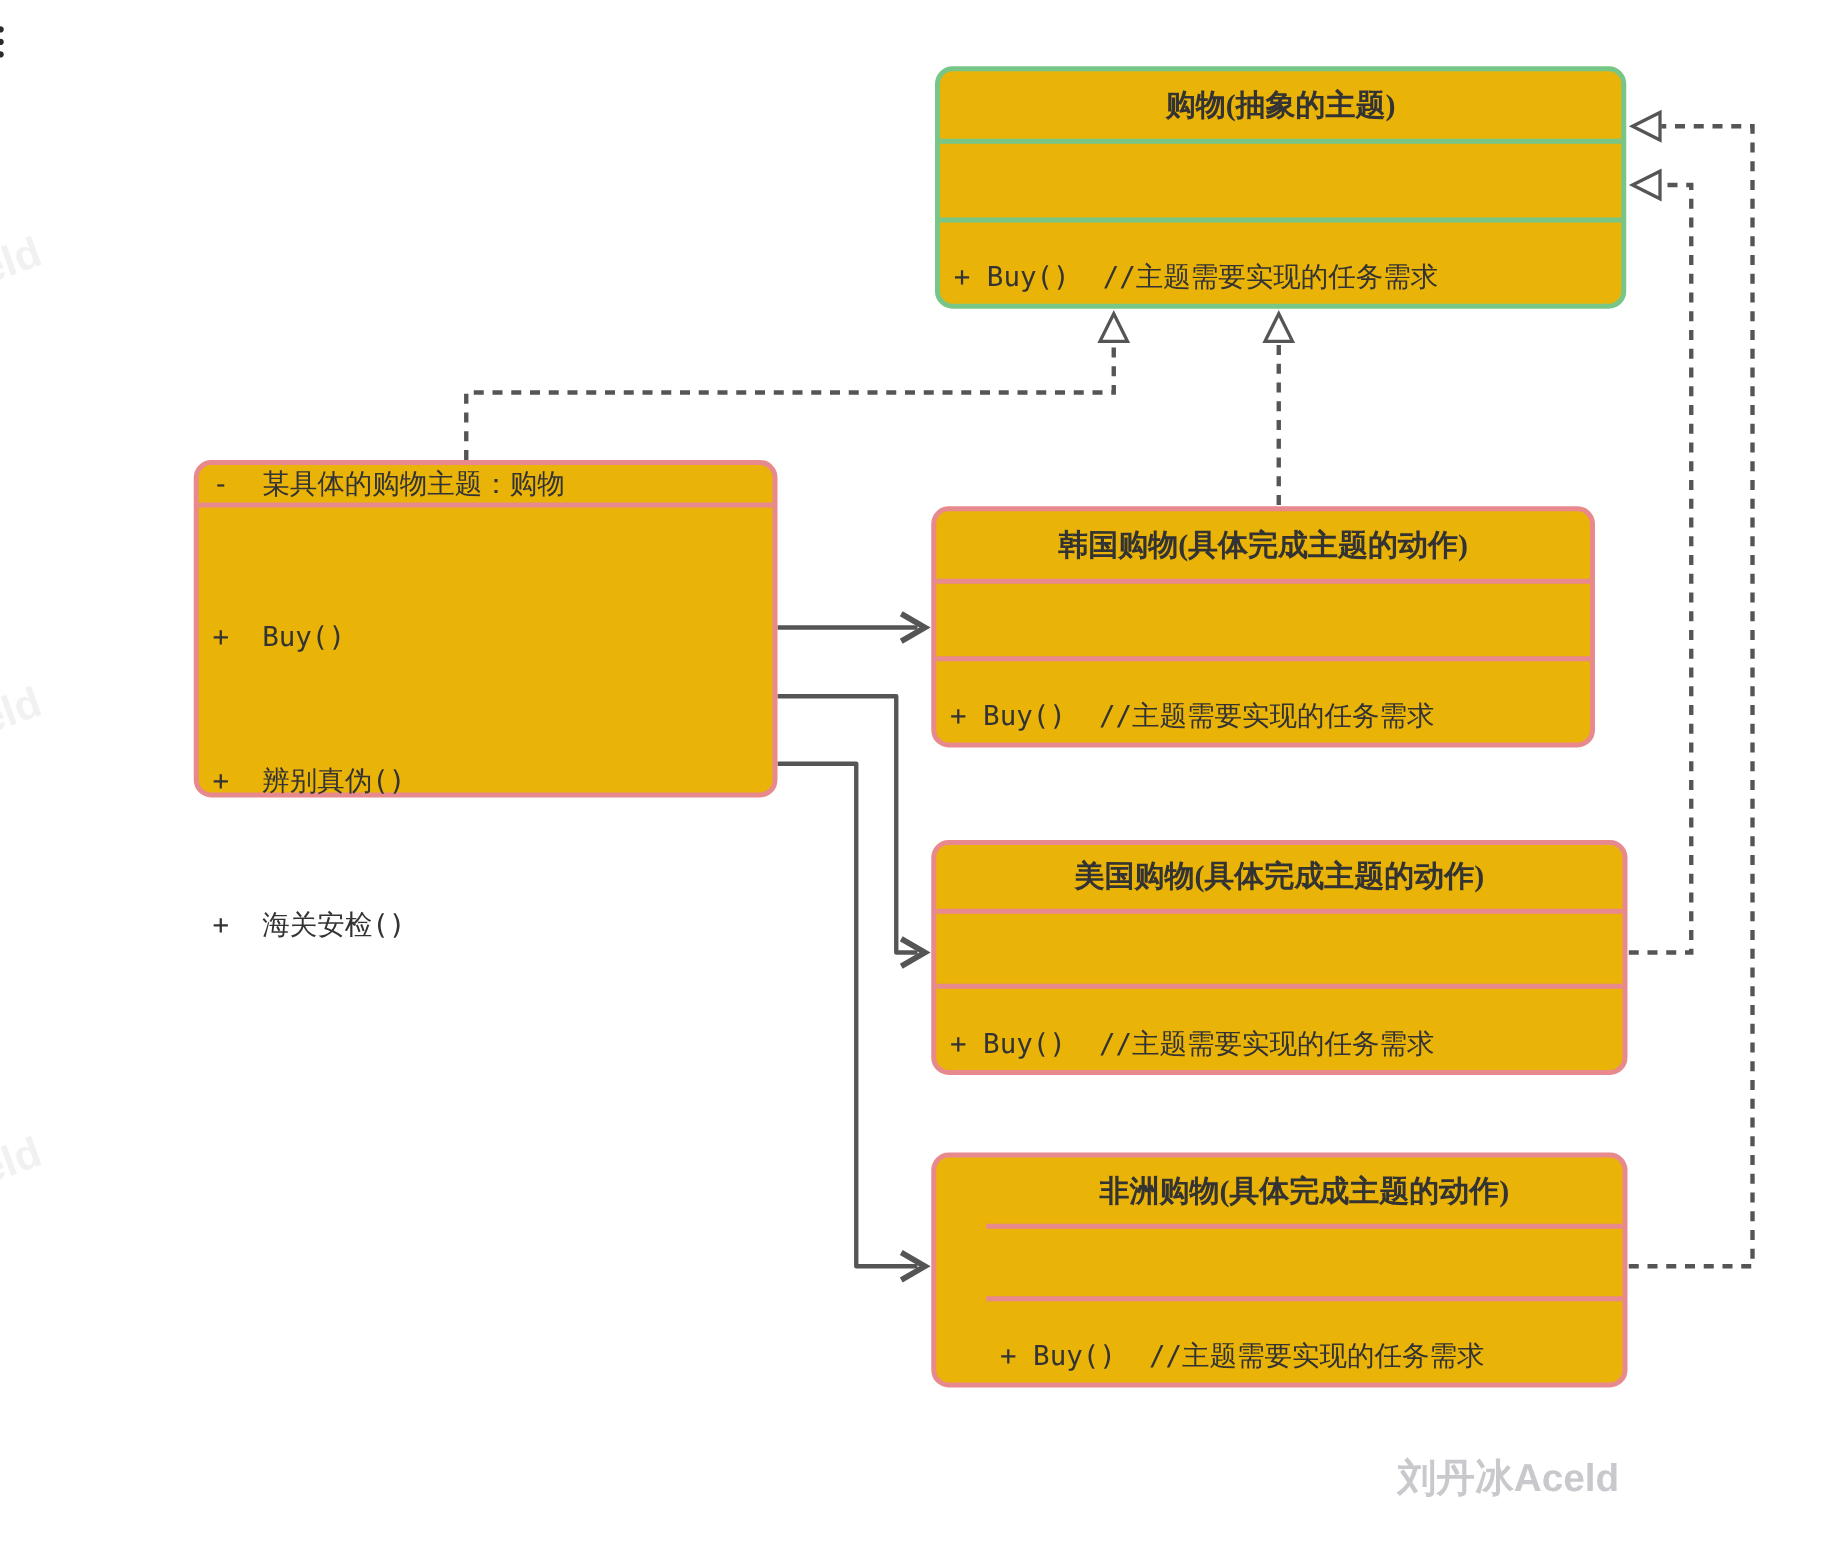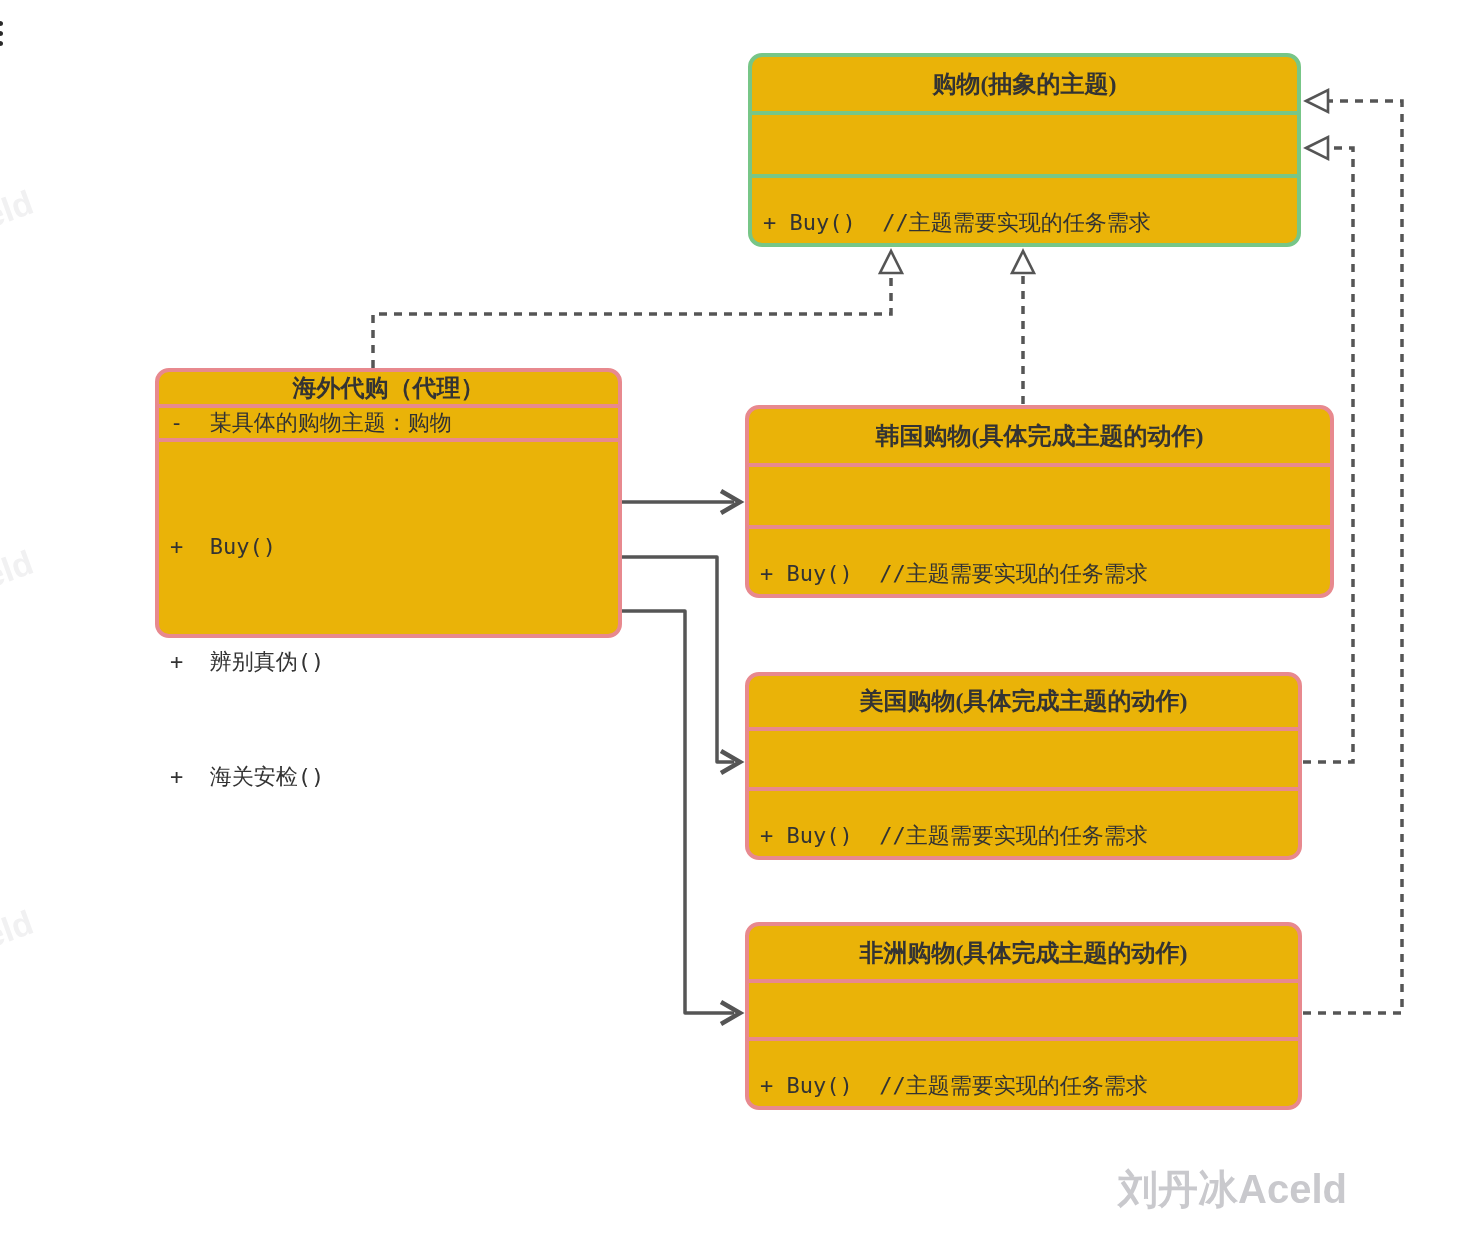--- a/index.html
+++ b/index.html
@@ -60,21 +60,21 @@
   .kebab .dot { width: 6px; height: 5px; border-radius: 50%; background: #2a2a2a; }
   .wm-tile {
     position: absolute; z-index: 0;
     font-size: 34px; font-weight: 700;
     color: #f1f1f2;
     transform: rotate(-20deg);
   }
   .wm-author {
     position: absolute; z-index: 3;
     left: 1118px; top: 1162px;
-    font-size: 40px; font-weight: 700;
+    font-size: 31px; font-weight: 700;
     color: #c9c9cd;
   }
 </style>
 </head>
 <body>
 
 <div class="wm-tile" style="left:-16px; top:190px;">eld</div>
 <div class="wm-tile" style="left:-16px; top:550px;">eld</div>
 <div class="wm-tile" style="left:-16px; top:910px;">eld</div>
 
@@ -109,46 +109,45 @@
 
 <div class="uml-box green" style="left:748px; top:53px; width:553px; height:194px;">
   <div class="sec sec-title" style="height:58px;">购物(抽象的主题)</div>
   <div class="sec sec-attr" style="height:67px;"></div>
   <div class="sec sec-methods single">
     <span class="mrow">+ Buy()  //主题需要实现的任务需求</span>
   </div>
 </div>
 
 <div class="uml-box pink" style="left:155px; top:368px; width:467px; height:270px;">
-  <div class="sec sec-title" style="height:53px;">海外代购（代理）</div>
   <div class="sec sec-attr" style="height:64px;">-  某具体的购物主题：购物</div>
   <div class="sec sec-methods multi">
     <div class="mrow">+  Buy()</div>
     <div class="mrow">+  辨别真伪()</div>
     <div class="mrow">+  海关安检()</div>
   </div>
 </div>
 
-<div class="uml-box pink" style="left:745px; top:405px; width:589px; height:193px;">
+<div class="uml-box pink" style="left:745px; top:405px; width:531px; height:193px;">
   <div class="sec sec-title" style="height:56px;">韩国购物(具体完成主题的动作)</div>
   <div class="sec sec-attr" style="height:64px;"></div>
   <div class="sec sec-methods single">
     <span class="mrow">+ Buy()  //主题需要实现的任务需求</span>
   </div>
 </div>
 
 <div class="uml-box pink" style="left:745px; top:672px; width:557px; height:188px;">
   <div class="sec sec-title" style="height:52px;">美国购物(具体完成主题的动作)</div>
   <div class="sec sec-attr" style="height:62px;"></div>
   <div class="sec sec-methods single">
     <span class="mrow">+ Buy()  //主题需要实现的任务需求</span>
   </div>
 </div>
 
-<div class="uml-box pink" style="left:745px; top:922px; width:557px; height:188px;">
+<div class="uml-box pink" style="left:745px; top:922px; width:557px; height:188px;padding-left:40px;">
   <div class="sec sec-title" style="height:56px;">非洲购物(具体完成主题的动作)</div>
   <div class="sec sec-attr" style="height:61px;"></div>
   <div class="sec sec-methods single">
     <span class="mrow">+ Buy()  //主题需要实现的任务需求</span>
   </div>
 </div>
 
 <div class="kebab">
   <div class="dot"></div>
   <div class="dot"></div>

